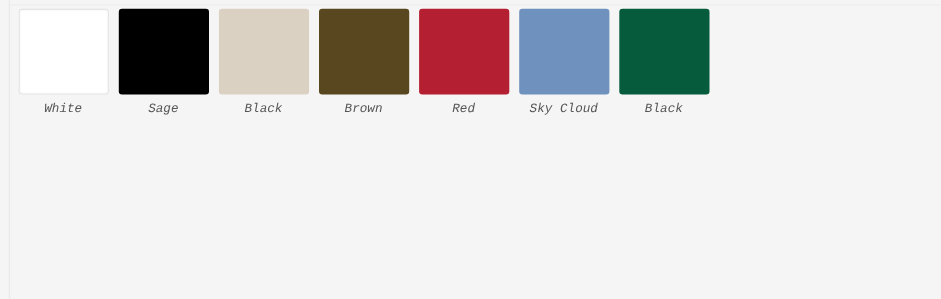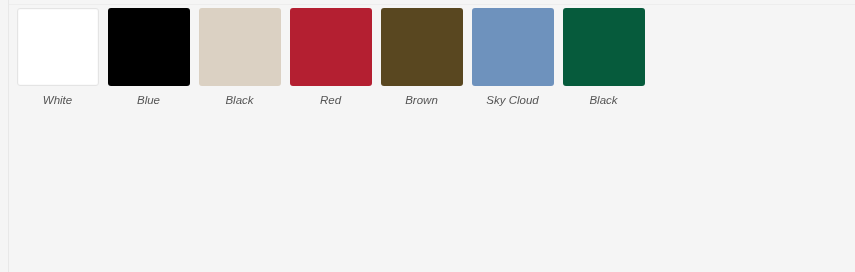--- a/index.html
+++ b/index.html
@@ -69,21 +69,21 @@
     box-sizing: border-box;
   }
 
   .swatch-chip.has-outline {
     border: 1px solid #e4e4e4;
     box-shadow: 0 0 0 1px #fafafa inset;
   }
 
   .swatch-label {
     margin-top: 7px;
-    font-family: Liberation Sans, sans-serif;
+    font-family: Liberation Mono, monospace;
     font-size: 11.5px;
     font-style: italic;
     color: #555555;
     line-height: 14px;
     text-align: left;
     white-space: nowrap;
   }
 </style>
 </head>
 <body>
@@ -93,33 +93,33 @@
   <div id="panel-top-rule"></div>
   <div id="panel-left-rule"></div>
 
   <div id="swatch-grid">
       <div class="swatch-cell">
         <div class="swatch-chip has-outline" style="background-color: rgb(255, 255, 255);"></div>
         <div class="swatch-label">White</div>
       </div>
       <div class="swatch-cell">
         <div class="swatch-chip" style="background-color: rgb(0, 0, 0);"></div>
-        <div class="swatch-label">Blue</div>
+        <div class="swatch-label">Sage</div>
       </div>
       <div class="swatch-cell">
         <div class="swatch-chip" style="background-color: rgb(219, 209, 195);"></div>
         <div class="swatch-label">Black</div>
       </div>
       <div class="swatch-cell">
+        <div class="swatch-chip" style="background-color: rgb(89, 71, 32);"></div>
+        <div class="swatch-label">Brown</div>
+      </div>
+      <div class="swatch-cell">
         <div class="swatch-chip" style="background-color: rgb(180, 31, 49);"></div>
         <div class="swatch-label">Red</div>
-      </div>
-      <div class="swatch-cell">
-        <div class="swatch-chip" style="background-color: rgb(89, 71, 32);"></div>
-        <div class="swatch-label">Brown</div>
       </div>
       <div class="swatch-cell">
         <div class="swatch-chip" style="background-color: rgb(110, 146, 189);"></div>
         <div class="swatch-label">Sky Cloud</div>
       </div>
       <div class="swatch-cell">
         <div class="swatch-chip" style="background-color: rgb(6, 91, 60);"></div>
         <div class="swatch-label">Black</div>
       </div>
     </div>

